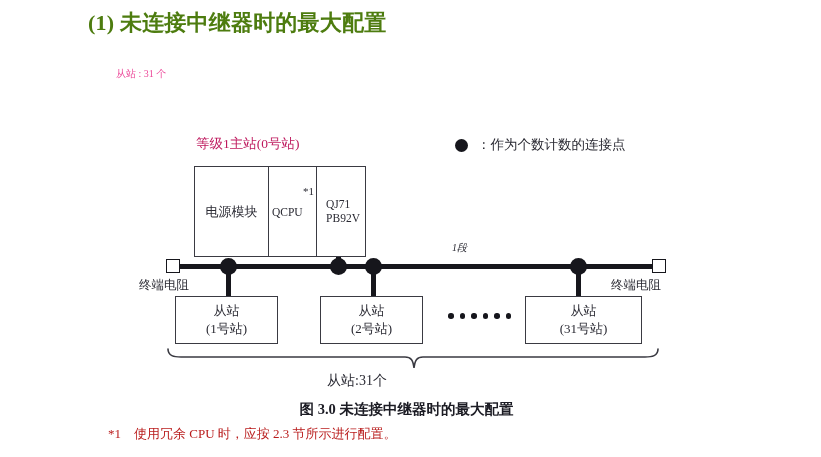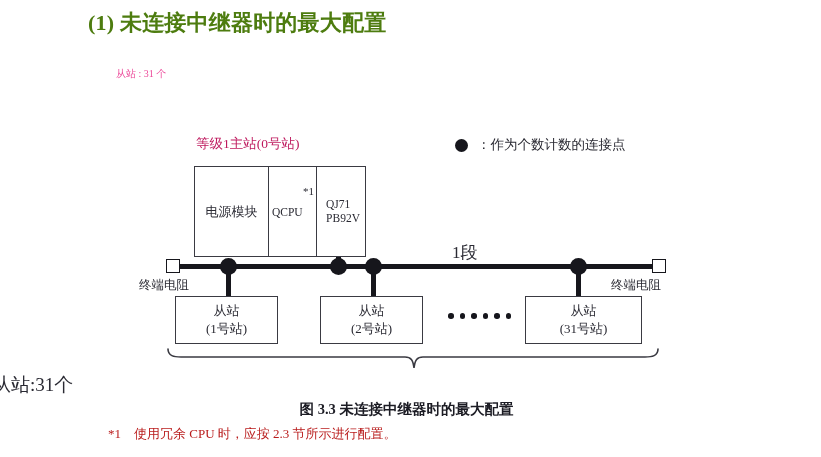--- a/index.html
+++ b/index.html
@@ -139,23 +139,24 @@
     top: 258px;
   }
   .drop {
     position: absolute;
     width: 4.5px;
     background: #16161c;
   }
   .seg-label {
     position: absolute;
     left: 452px; top: 241px;
-    font-size: 17px;
-    color: #2a2a33;
-    white-space: nowrap;
+    font-size: 10px;
+    color: #2a2a33;
+    white-space: nowrap;
+    font-style: italic;
   }
 
   
   .slave {
     position: absolute;
     top: 296px;
     height: 48px;
     border: 1.3px solid #3a3a42;
     box-sizing: border-box;
     display: flex;
@@ -185,21 +186,22 @@
   
   .brace-wrap {
     position: absolute;
     left: 165px; top: 348px;
     width: 496px; height: 22px;
   }
   .brace-caption {
     position: absolute;
     left: 0; top: 372px;
     width: 730px;
-    font-size: 19px;
+    text-align: center;
+    font-size: 14px;
     color: #2a2a33;
   }
   .brace-caption .inner { position: relative; left: -8px; }
 
   
   .fig-caption {
     position: absolute;
     left: 0; top: 400px;
     width: 821px;
     text-align: center;
@@ -294,20 +296,20 @@
   <div class="brace-wrap">
     <svg width="496" height="22" viewBox="0 0 496 22" xmlns="http://www.w3.org/2000/svg">
       <path d="M3 1 C3 8, 9 9, 16 9 L240 9 C246 9, 248 12, 249 20 C250 12, 252 9, 258 9 L480 9 C487 9, 493 8, 493 1" fill="none" stroke="#3a3a42" stroke-width="1.6" stroke-linecap="round"></path>
     </svg>
   </div>
   <div class="brace-caption">
     <span class="inner">从站:31个</span>
   </div>
 
   <div class="fig-caption">
-    <span class="inner">图 3.3  未连接中继器时的最大配置</span>
+    <span class="inner">图 3.0  未连接中继器时的最大配置</span>
   </div>
 
   <div class="footnote">
     <span class="fn-mark">*1</span><span>使用冗余 CPU 时，应按 2.3 节所示进行配置。</span>
   </div>
 
 </div>
 
 </body></html>

